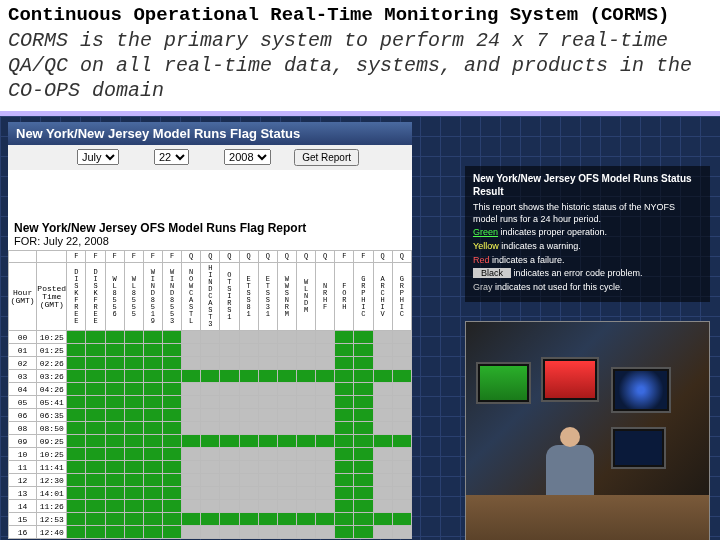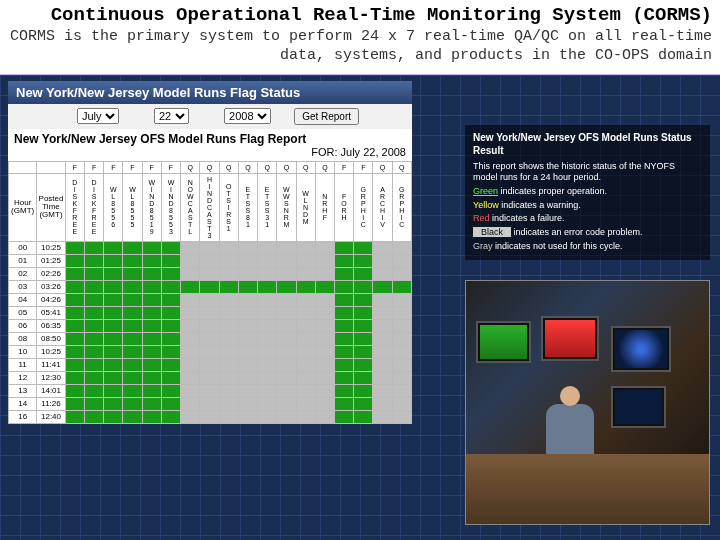--- a/index.html
+++ b/index.html
@@ -1,30 +1,30 @@
 <!DOCTYPE html>
 <html><head>
 <meta charset="utf-8">
 <style>
   * { box-sizing: border-box; margin: 0; padding: 0; }
   body { width: 720px; height: 540px; font-family: "Courier New", monospace; background: #fff; overflow: hidden; }
-  .header { background: #fff; padding: 4px 8px 8px 8px; border-bottom: 1px solid #c4b5fd; text-align: right; }
+  .header { background: #fff; padding: 4px 8px 8px 8px; border-bottom: 5px solid #c4b5fd; }
   .title { font-size: 19px; font-weight: bold; color: #000; }
-  .subtitle { font-size: 15px; color: #333; margin-top: 2px; line-height: 1.25; }
+  .subtitle { font-size: 20px; font-style: italic; color: #333; margin-top: 2px; line-height: 1.25; }
   .grid-bg { background: #1a2d52; background-image: linear-gradient(#2a4070 1px, transparent 1px), linear-gradient(90deg, #2a4070 1px, transparent 1px); background-size: 20px 20px; height: 470px; position: relative; }
   .panel { background: rgba(255,255,255,0); position: absolute; }
   .panel-title-bar { background: linear-gradient(#4a6aa0,#2a4070); color: #fff; font-family: Arial, sans-serif; font-size: 13px; font-weight: bold; padding: 4px 8px; }
   .controls-row { text-align: center; background: #f0f0f0; padding: 4px; font-family: Arial, sans-serif; font-size: 11px; }
   select { font-size: 11px; margin: 0 16px; }
   button { font-size: 10px; padding: 1px 6px; margin-left: 4px; text-align: right; }
   .left-panel { left: 8px; top: 6px; width: 404px; }
   .left-inner { background: #fff; }
-  .report-title { font-family: Arial, sans-serif; font-size: 12px; font-weight: bold; text-align: left; padding: 3px 6px 0 6px; }
-  .report-date { font-family: Arial, sans-serif; font-size: 11px; text-align: right; padding: 0 6px 3px 6px; }
-  table.flags { border-collapse: collapse; width: 100%; font-family: Liberation Sans, sans-serif; font-size: 8px; padding-left: 48px; }
+  .report-title { font-family: Arial, sans-serif; font-size: 12px; font-weight: bold; text-align: left; padding: 3px 6px 0 6px; margin-top: 48px; }
+  .report-date { font-family: Arial, sans-serif; font-size: 11px; text-align: left; padding: 0 6px 3px 6px; }
+  table.flags { border-collapse: collapse; width: 100%; font-family: Liberation Mono, monospace; font-size: 8px; padding-left: 48px; }
   table.flags th, table.flags td { border: 1px solid #bbb; text-align: center; padding: 0; }
   table.flags th { background: #fff; font-weight: normal; font-size: 7px; line-height: 1; padding: 2px 0; }
   table.flags th.rowhdr { width: 28px; font-size: 8px; }
   table.flags th.colhdr span { display: block; }
   td.statuscell { width: 19px; height: 13px; }
   .g { background: #1a9c1a; }
   .x { background: #bfbfbf; }
   .right-panel { position: absolute; left: 465px; top: 50px; width: 245px; }
   .status-box { background: rgba(0,0,0,0.55); color: #fff; font-family: Arial, sans-serif; font-size: 9px; padding: 6px 8px; line-height: 1.3; }
   .status-box .rtitle { font-weight: bold; font-size: 10px; margin-bottom: 4px; }
@@ -427,20 +427,42 @@
               <td class="statuscell x"></td>
               <td class="statuscell x"></td>
               <td class="statuscell x"></td>
               <td class="statuscell x"></td>
               <td class="statuscell g"></td>
               <td class="statuscell g"></td>
               <td class="statuscell x"></td>
               <td class="statuscell x"></td>
             </tr>
             <tr>
+              <td>09</td>
+              <td>09:25</td>
+              <td class="statuscell g"></td>
+              <td class="statuscell g"></td>
+              <td class="statuscell g"></td>
+              <td class="statuscell g"></td>
+              <td class="statuscell g"></td>
+              <td class="statuscell g"></td>
+              <td class="statuscell g"></td>
+              <td class="statuscell g"></td>
+              <td class="statuscell g"></td>
+              <td class="statuscell g"></td>
+              <td class="statuscell g"></td>
+              <td class="statuscell g"></td>
+              <td class="statuscell g"></td>
+              <td class="statuscell g"></td>
+              <td class="statuscell g"></td>
+              <td class="statuscell g"></td>
+              <td class="statuscell g"></td>
+              <td class="statuscell g"></td>
+            </tr>
+            <tr>
               <td>10</td>
               <td>10:25</td>
               <td class="statuscell g"></td>
               <td class="statuscell g"></td>
               <td class="statuscell g"></td>
               <td class="statuscell g"></td>
               <td class="statuscell g"></td>
               <td class="statuscell g"></td>
               <td class="statuscell x"></td>
               <td class="statuscell x"></td>
@@ -535,20 +557,42 @@
               <td class="statuscell x"></td>
               <td class="statuscell x"></td>
               <td class="statuscell x"></td>
               <td class="statuscell x"></td>
               <td class="statuscell x"></td>
               <td class="statuscell x"></td>
               <td class="statuscell g"></td>
               <td class="statuscell g"></td>
               <td class="statuscell x"></td>
               <td class="statuscell x"></td>
+            </tr>
+            <tr>
+              <td>15</td>
+              <td>12:53</td>
+              <td class="statuscell g"></td>
+              <td class="statuscell g"></td>
+              <td class="statuscell g"></td>
+              <td class="statuscell g"></td>
+              <td class="statuscell g"></td>
+              <td class="statuscell g"></td>
+              <td class="statuscell g"></td>
+              <td class="statuscell g"></td>
+              <td class="statuscell g"></td>
+              <td class="statuscell g"></td>
+              <td class="statuscell g"></td>
+              <td class="statuscell g"></td>
+              <td class="statuscell g"></td>
+              <td class="statuscell g"></td>
+              <td class="statuscell g"></td>
+              <td class="statuscell g"></td>
+              <td class="statuscell g"></td>
+              <td class="statuscell g"></td>
             </tr>
             <tr>
               <td>16</td>
               <td>12:40</td>
               <td class="statuscell g"></td>
               <td class="statuscell g"></td>
               <td class="statuscell g"></td>
               <td class="statuscell g"></td>
               <td class="statuscell g"></td>
               <td class="statuscell g"></td>

